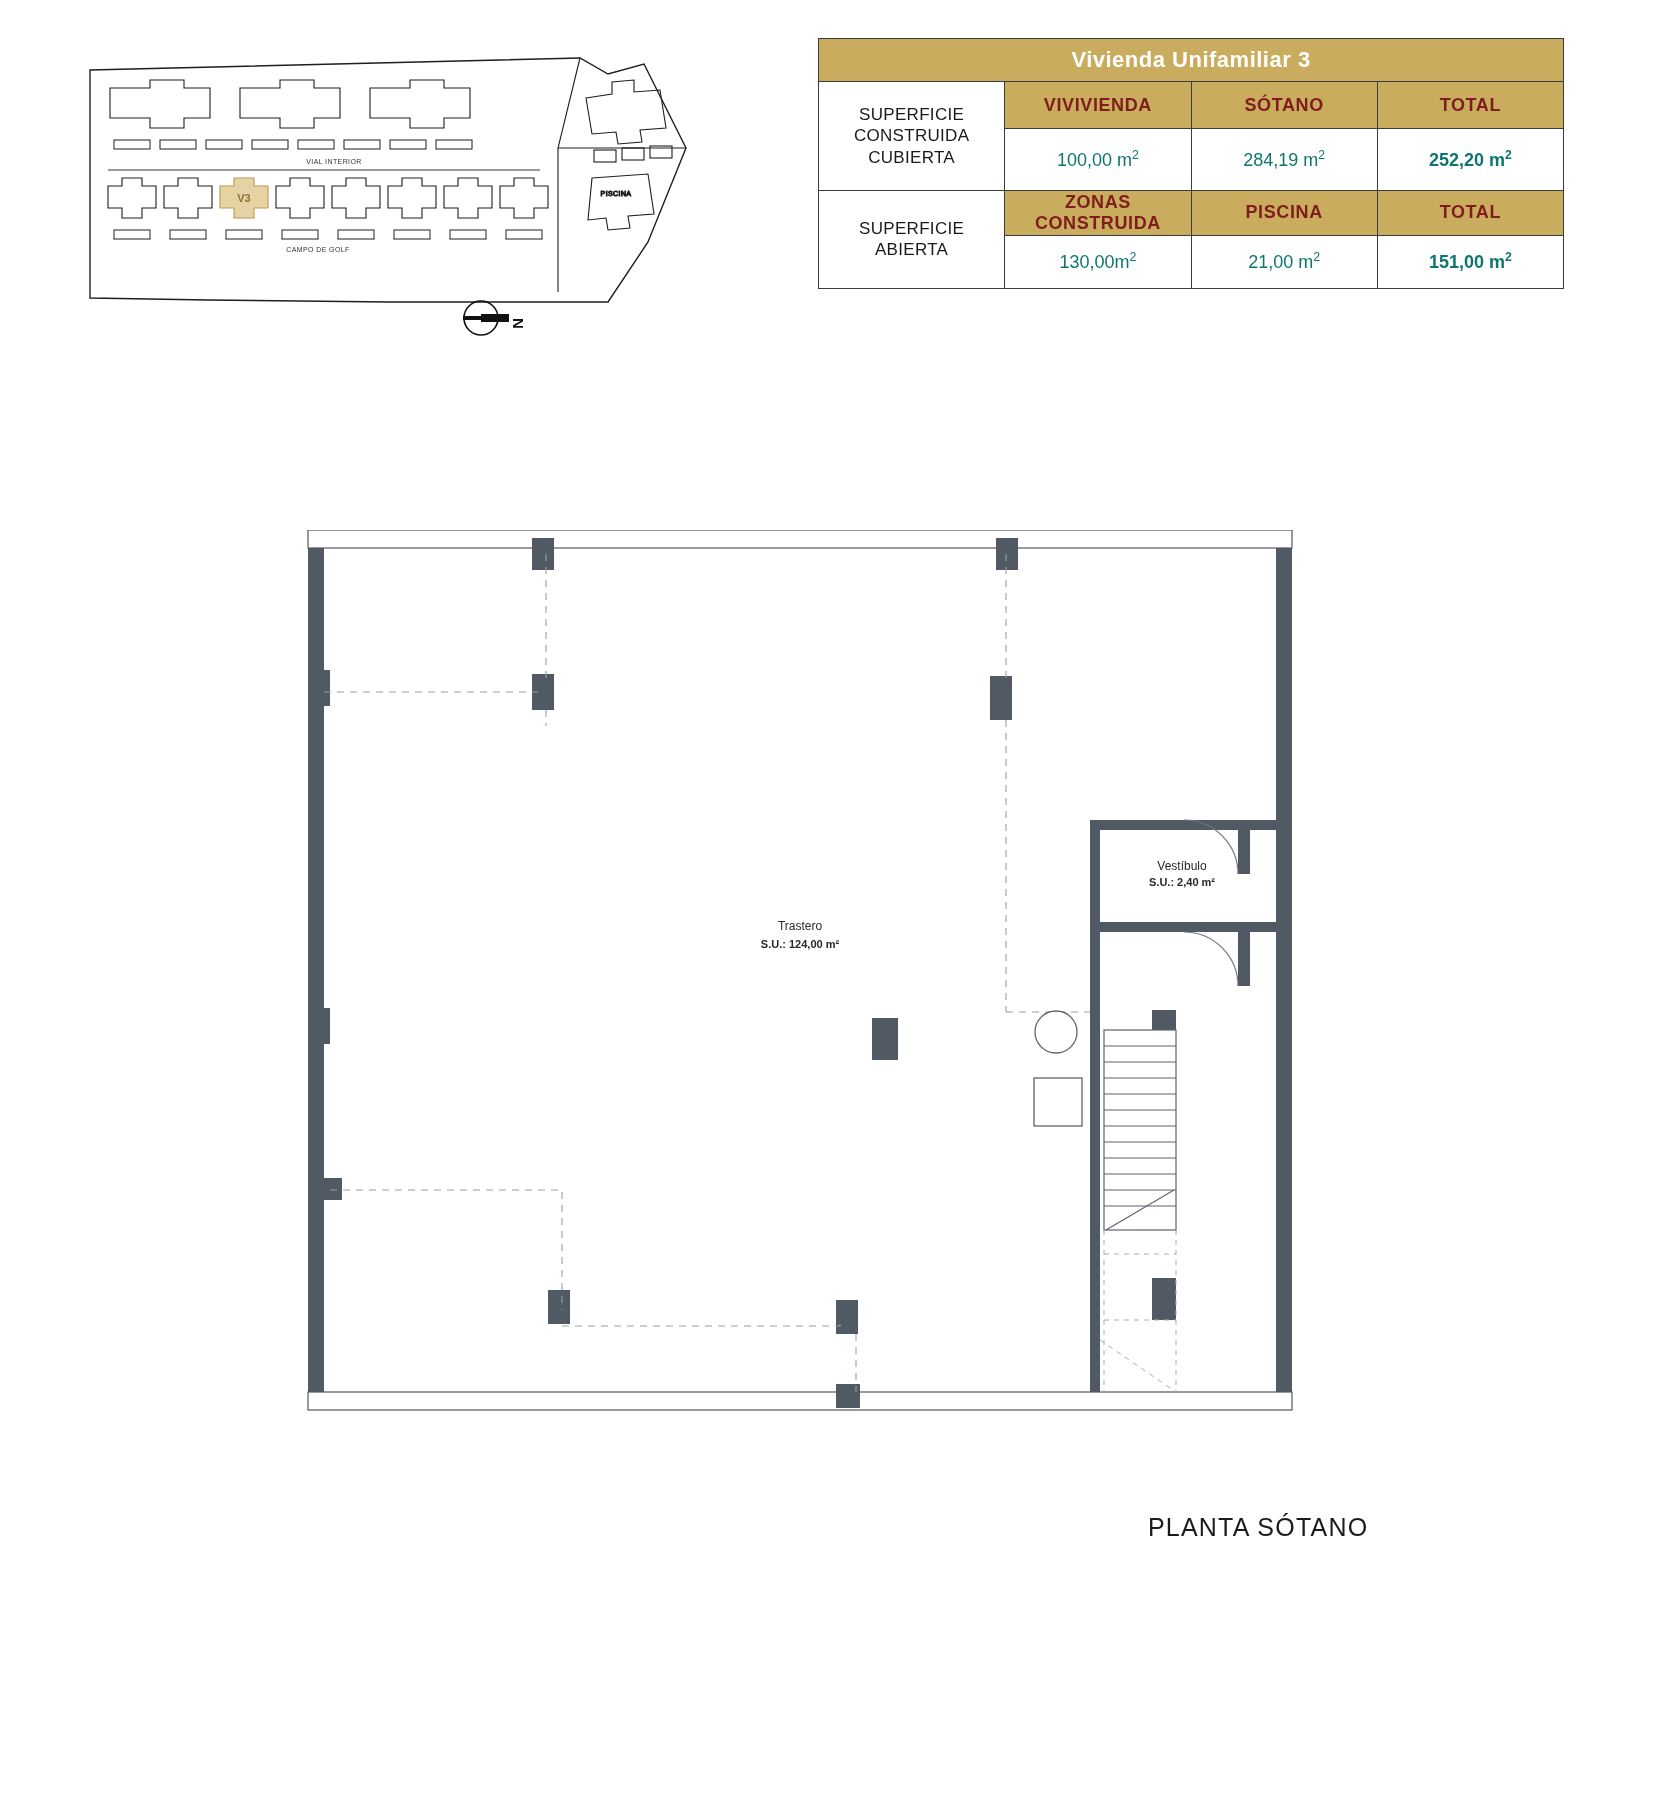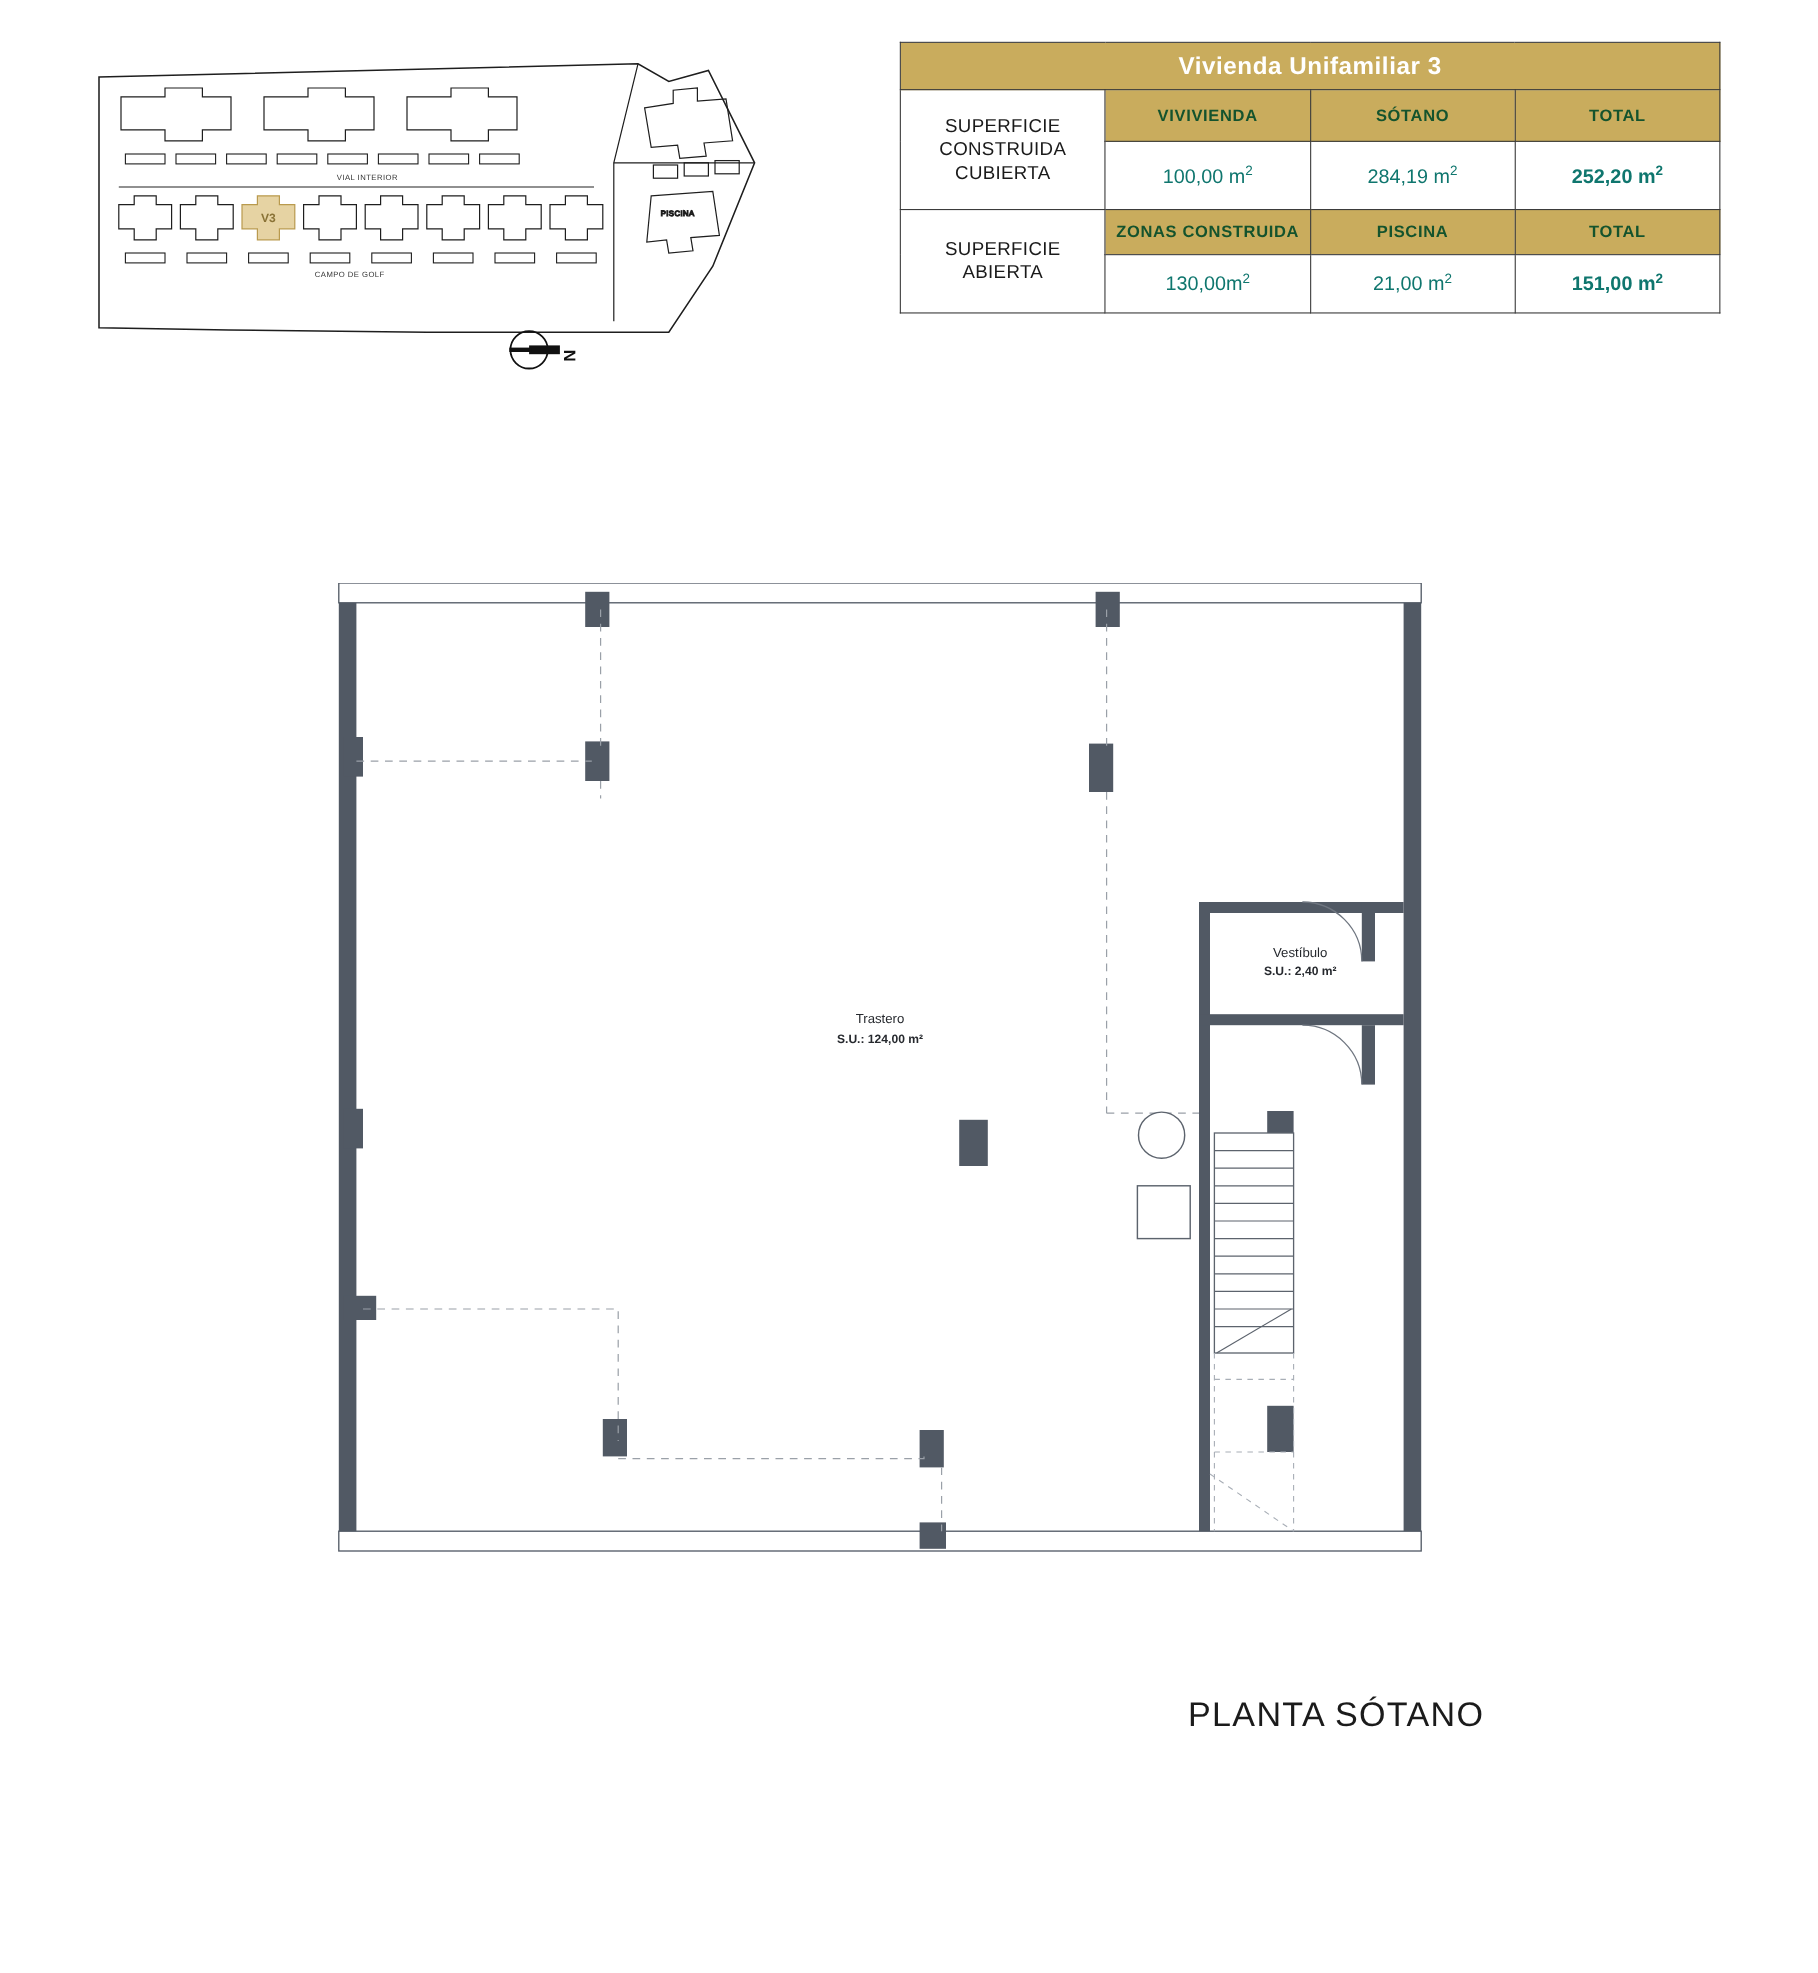--- a/index.html
+++ b/index.html
@@ -72,22 +72,22 @@
   .tbl-title {
     background: #c9ac5d;
     color: #ffffff;
     font-size: 22px;
     font-weight: bold;
     letter-spacing: 0.5px;
     height: 40px;
   }
   .tbl-head {
     background: #c9ac5d;
-    color: #14532d;
-    font-size: 15px;
+    color: #7f1d1d;
+    font-size: 18px;
     font-weight: bold;
     letter-spacing: 0.6px;
     height: 38px;
   }
   .tbl-rowlabel {
     font-size: 17px;
     color: #1a1a1a;
     line-height: 1.25;
     letter-spacing: 0.3px;
     padding: 22px 4px;
@@ -130,27 +130,26 @@
     font-family: "Liberation Sans", sans-serif;
     font-size: 11px;
     fill: #26292e;
     font-weight: bold;
     text-anchor: middle;
   }
 
   
   #plan-caption {
     position: absolute;
-    left: 1080px;
+    left: 1148px;
     top: 1513px;
-    font-size: 31px;
+    font-size: 25px;
     letter-spacing: 1.2px;
     color: #1b1b1b;
     font-family: "Liberation Sans", sans-serif;
-    margin-top: 28px;
   }
 </style>
 </head>
 <body>
 
 <div id="site-key-plan">
   <svg width="600" height="260" viewBox="0 0 600 260" xmlns="http://www.w3.org/2000/svg">
     <g>
       <path d="M2 18 L492 6 L520 22 L556 12 L598 96 L560 190 L520 250 L300 250 L120 248 L2 246 Z" fill="none" stroke="#1e1e1e" stroke-width="1.4"></path>
       <path d="M492 6 L470 96 L470 240" fill="none" stroke="#1e1e1e" stroke-width="1.1"></path>

